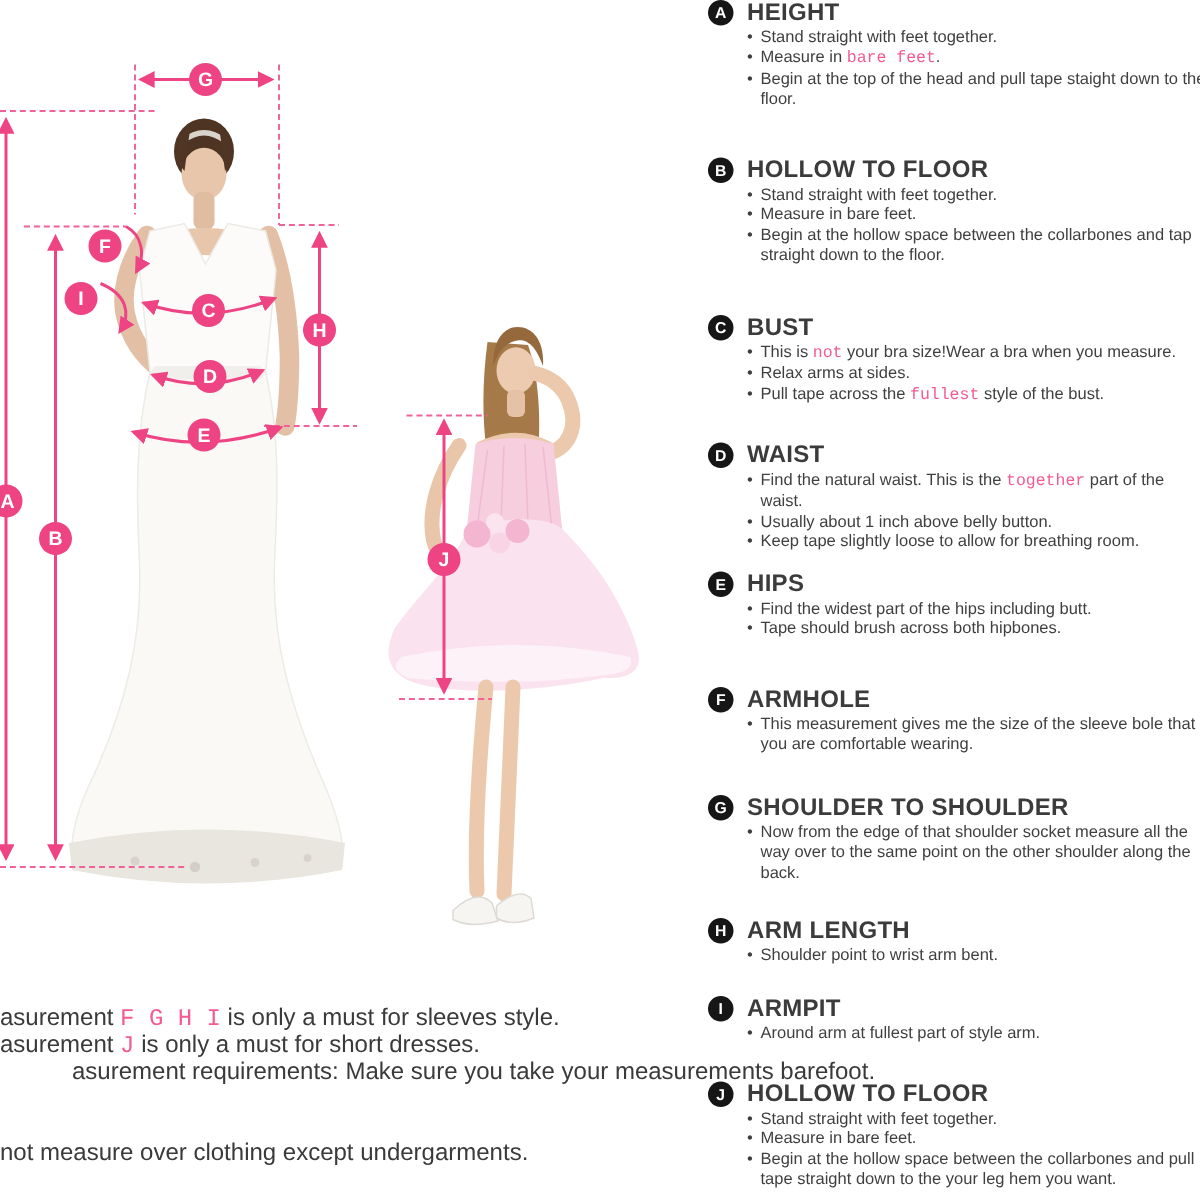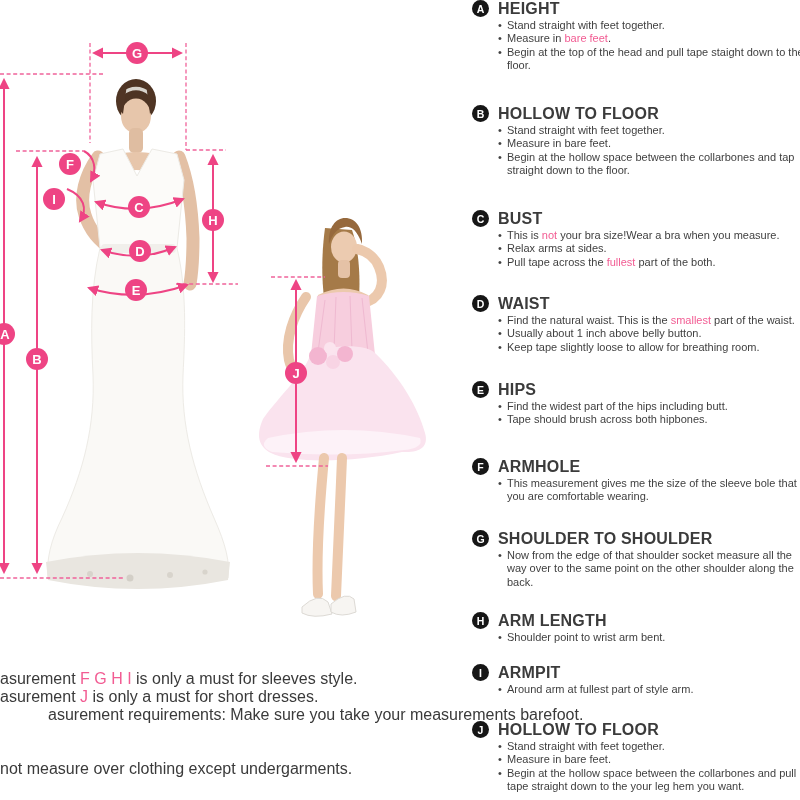--- a/index.html
+++ b/index.html
@@ -13,21 +13,21 @@
   #instructions{position:absolute;left:470px;top:0;width:330px;height:800px;}
   .sec{position:absolute;left:0;width:330px;}
   .sec-head{display:flex;align-items:center;height:17px;margin-bottom:2px;}
   .badge{width:17px;height:17px;border-radius:50%;background:#161616;color:#ffffff;
          font-size:10.5px;font-weight:bold;display:flex;align-items:center;justify-content:center;
          margin-left:2px;flex:0 0 17px;}
   .sec-title{margin-left:9px;font-size:16px;font-weight:bold;color:#3b3b3b;letter-spacing:.2px;}
   .bullets{list-style:none;margin:1px 0 0 28px;padding:0;width:306px;}
   .bullets li{position:relative;padding-left:9px;font-size:11px;line-height:13.4px;color:#3f3f3f;}
   .bullets li::before{content:"\2022";position:absolute;left:0;top:0;color:#3f3f3f;}
-  .pink{color:#f25c93;}
+  .pink{color:#f25c93;font-family:Liberation Mono, monospace;}
   
   .note-line{position:absolute;left:0;font-size:16px;line-height:14px;color:#3a3a3a;white-space:nowrap;}
 </style>
 </head>
 <body>
 
 <div id="page">
 
   <svg id="diagram-svg" width="470" height="800" viewBox="0 0 470 800">
     <defs>
@@ -174,30 +174,30 @@
         </ul>
       </div>
       <div class="sec" style="top: 210px;">
         <div class="sec-head">
           <span class="badge">C</span>
           <span class="sec-title">BUST</span>
         </div>
         <ul class="bullets">
           <li><span>This is </span><span class="pink">not</span><span> your bra size!Wear a bra when you measure.</span></li>
           <li><span>Relax arms at sides.</span></li>
-          <li><span>Pull tape across the </span><span class="pink">fullest</span><span> part of the both.</span></li>
+          <li><span>Pull tape across the </span><span class="pink">fullest</span><span> style of the bust.</span></li>
         </ul>
       </div>
       <div class="sec" style="top: 295px;">
         <div class="sec-head">
           <span class="badge">D</span>
           <span class="sec-title">WAIST</span>
         </div>
         <ul class="bullets">
-          <li><span>Find the natural waist. This is the </span><span class="pink">smallest</span><span> part of the waist.</span></li>
+          <li><span>Find the natural waist. This is the </span><span class="pink">together</span><span> part of the waist.</span></li>
           <li><span>Usually about 1 inch above belly button.</span></li>
           <li><span>Keep tape slightly loose to allow for breathing room.</span></li>
         </ul>
       </div>
       <div class="sec" style="top: 381px;">
         <div class="sec-head">
           <span class="badge">E</span>
           <span class="sec-title">HIPS</span>
         </div>
         <ul class="bullets">

